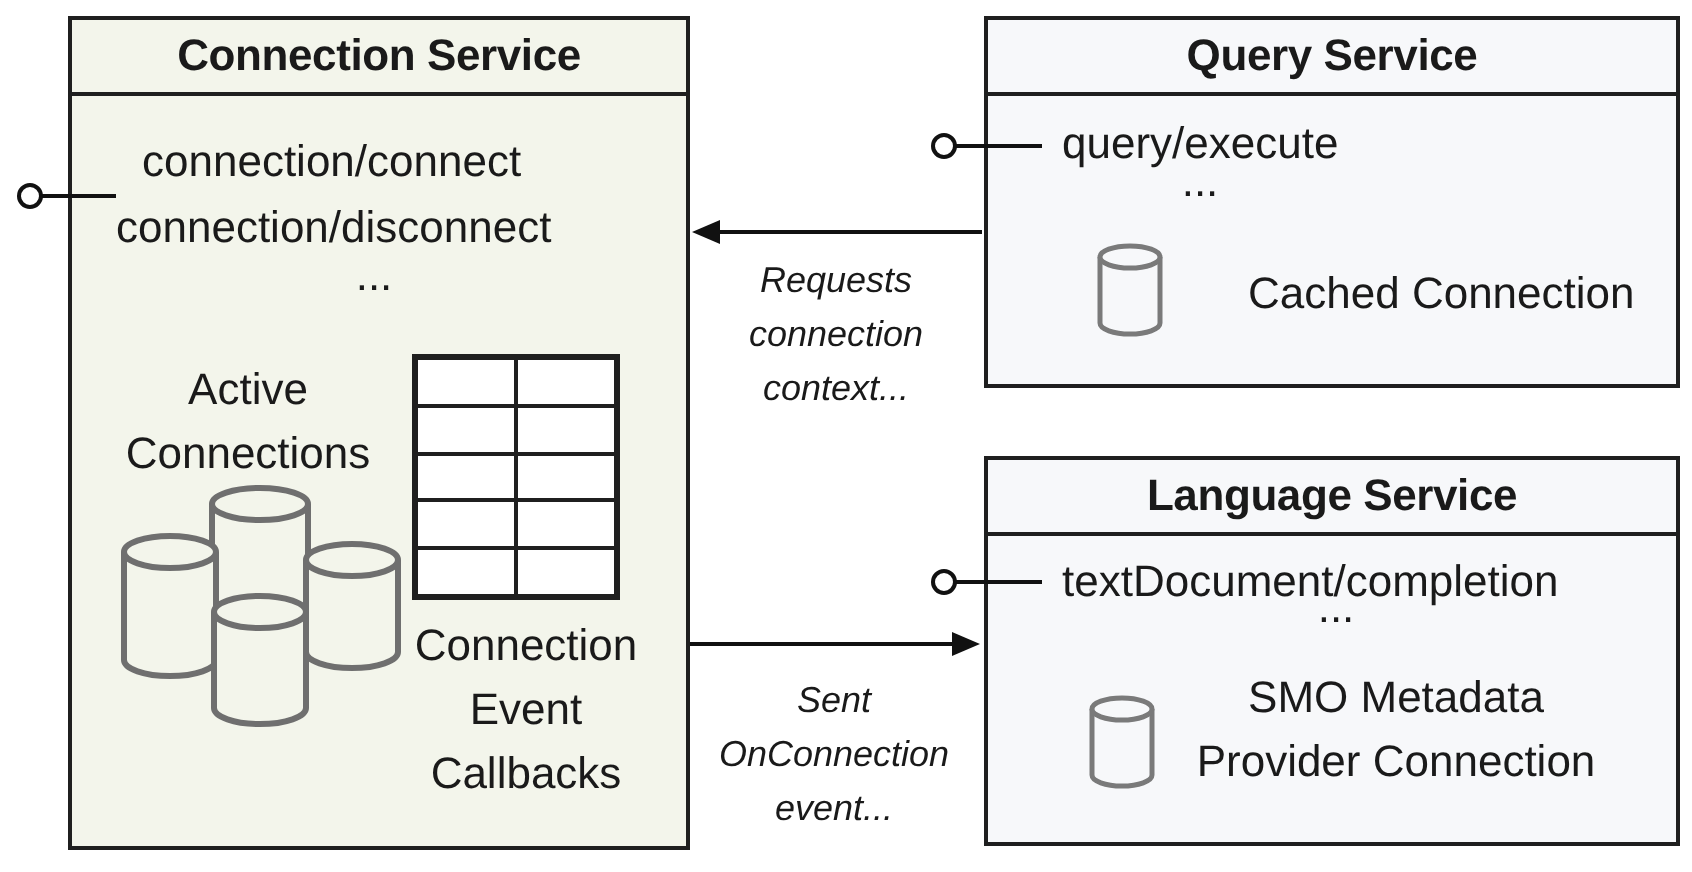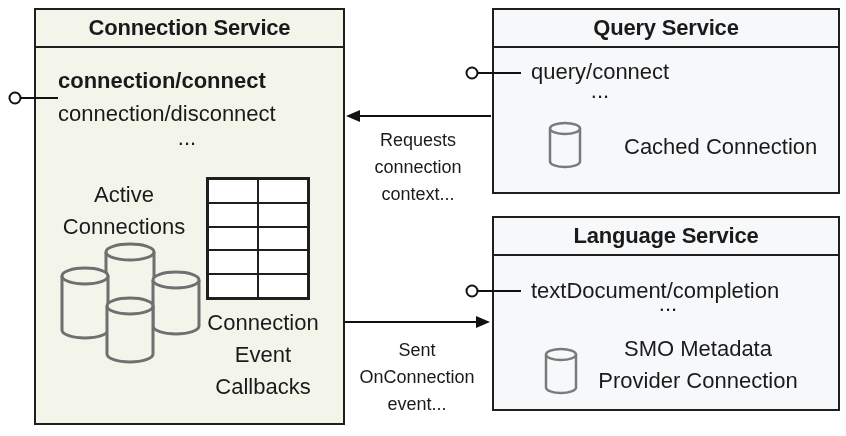--- a/index.html
+++ b/index.html
@@ -12,21 +12,21 @@
   .box-green { background:#f3f5eb; }
   .box-gray  { background:#f7f8fa; }
   .box-header {
     height:36px; border-bottom:2px solid #1f1f1f;
     display:flex; align-items:center; justify-content:center;
     font-weight:bold; font-size:22px; letter-spacing:-0.2px;
   }
   .t  { position:absolute; font-size:22px; line-height:32px; white-space:pre-line; }
   .tc { text-align:center; }
   .lbl {
-    position:absolute; font-size:18px; line-height:27px;
+    position:absolute; font-style:italic; font-size:18px; line-height:27px;
     text-align:center; white-space:pre-line;
   }
   .tbl {
     position:absolute; left:206px; top:177px; width:104px; height:123px;
     display:grid; grid-template-columns:1fr 1fr; grid-template-rows:repeat(5,1fr);
     background:#ffffff; border:2px solid #1f1f1f; box-sizing:border-box;
   }
   .tbl div { border:1px solid #1f1f1f; }
   .overlay { position:absolute; left:0; top:0; pointer-events:none; }
   .icon-svg { position:absolute; }
@@ -37,25 +37,25 @@
 <div class="canvas">
 
   <div class="box box-green" style="left:34px; top:8px; width:311px; height:417px;">
     <div class="box-header">Connection Service</div>
   </div>
 
   <div class="box box-gray" style="left:492px; top:8px; width:348px; height:186px;">
     <div class="box-header">Query Service</div>
   </div>
 
-  <div class="box box-gray" style="left:492px; top:216px; width:348px; height:195px;">
+  <div class="box box-gray" style="left:492px; top:228px; width:348px; height:195px;">
     <div class="box-header">Language Service</div>
   </div>
 
-  <div class="t" style="left:58px; top:65px;font-weight:bold;">connection/connect</div>
+  <div class="t" style="left:71px; top:65px;">connection/connect</div>
   <div class="t" style="left:58px; top:98px;">connection/disconnect</div>
   <div class="t tc" style="left:120px; top:122px; width:134px;">...</div>
   <div class="t tc" style="left:36px; top:179px; width:152px;padding-left:12px;">Active
 Connections</div>
 
   <svg class="icon-svg" style="left:56px; top:240px;" width="150" height="128" viewBox="0 0 150 128">
     <g fill="#f3f5eb" stroke="#6f6f6f" stroke-width="3">
 
       <path d="M 50,12 V 72 A 24 8 0 0 0 98,72 V 12"></path>
       <ellipse cx="74" cy="12" rx="24" ry="8"></ellipse>
@@ -81,21 +81,21 @@
     <div></div>
     <div></div>
     <div></div>
     <div></div>
   </div>
 
   <div class="t tc" style="left:183px; top:307px; width:160px;">Connection
 Event
 Callbacks</div>
 
-  <div class="t" style="left:531px; top:56px;">query/connect</div>
+  <div class="t" style="left:531px; top:56px;">query/execute</div>
   <div class="t tc" style="left:540px; top:75px; width:120px;">...</div>
   <svg class="icon-svg" style="left:548px; top:121px;" width="34" height="48" viewBox="0 0 34 48">
     <g fill="#f7f8fa" stroke="#7a7a7a" stroke-width="2.5">
       <path d="M 2,7.5 V 40.5 A 15 5.5 0 0 0 32,40.5 V 7.5"></path>
       <ellipse cx="17" cy="7.5" rx="15" ry="5.5"></ellipse>
     </g>
   </svg>
   <div class="t" style="left:624px; top:131px;">Cached Connection</div>
 
   <div class="t" style="left:531px; top:275px;">textDocument/completion</div>

